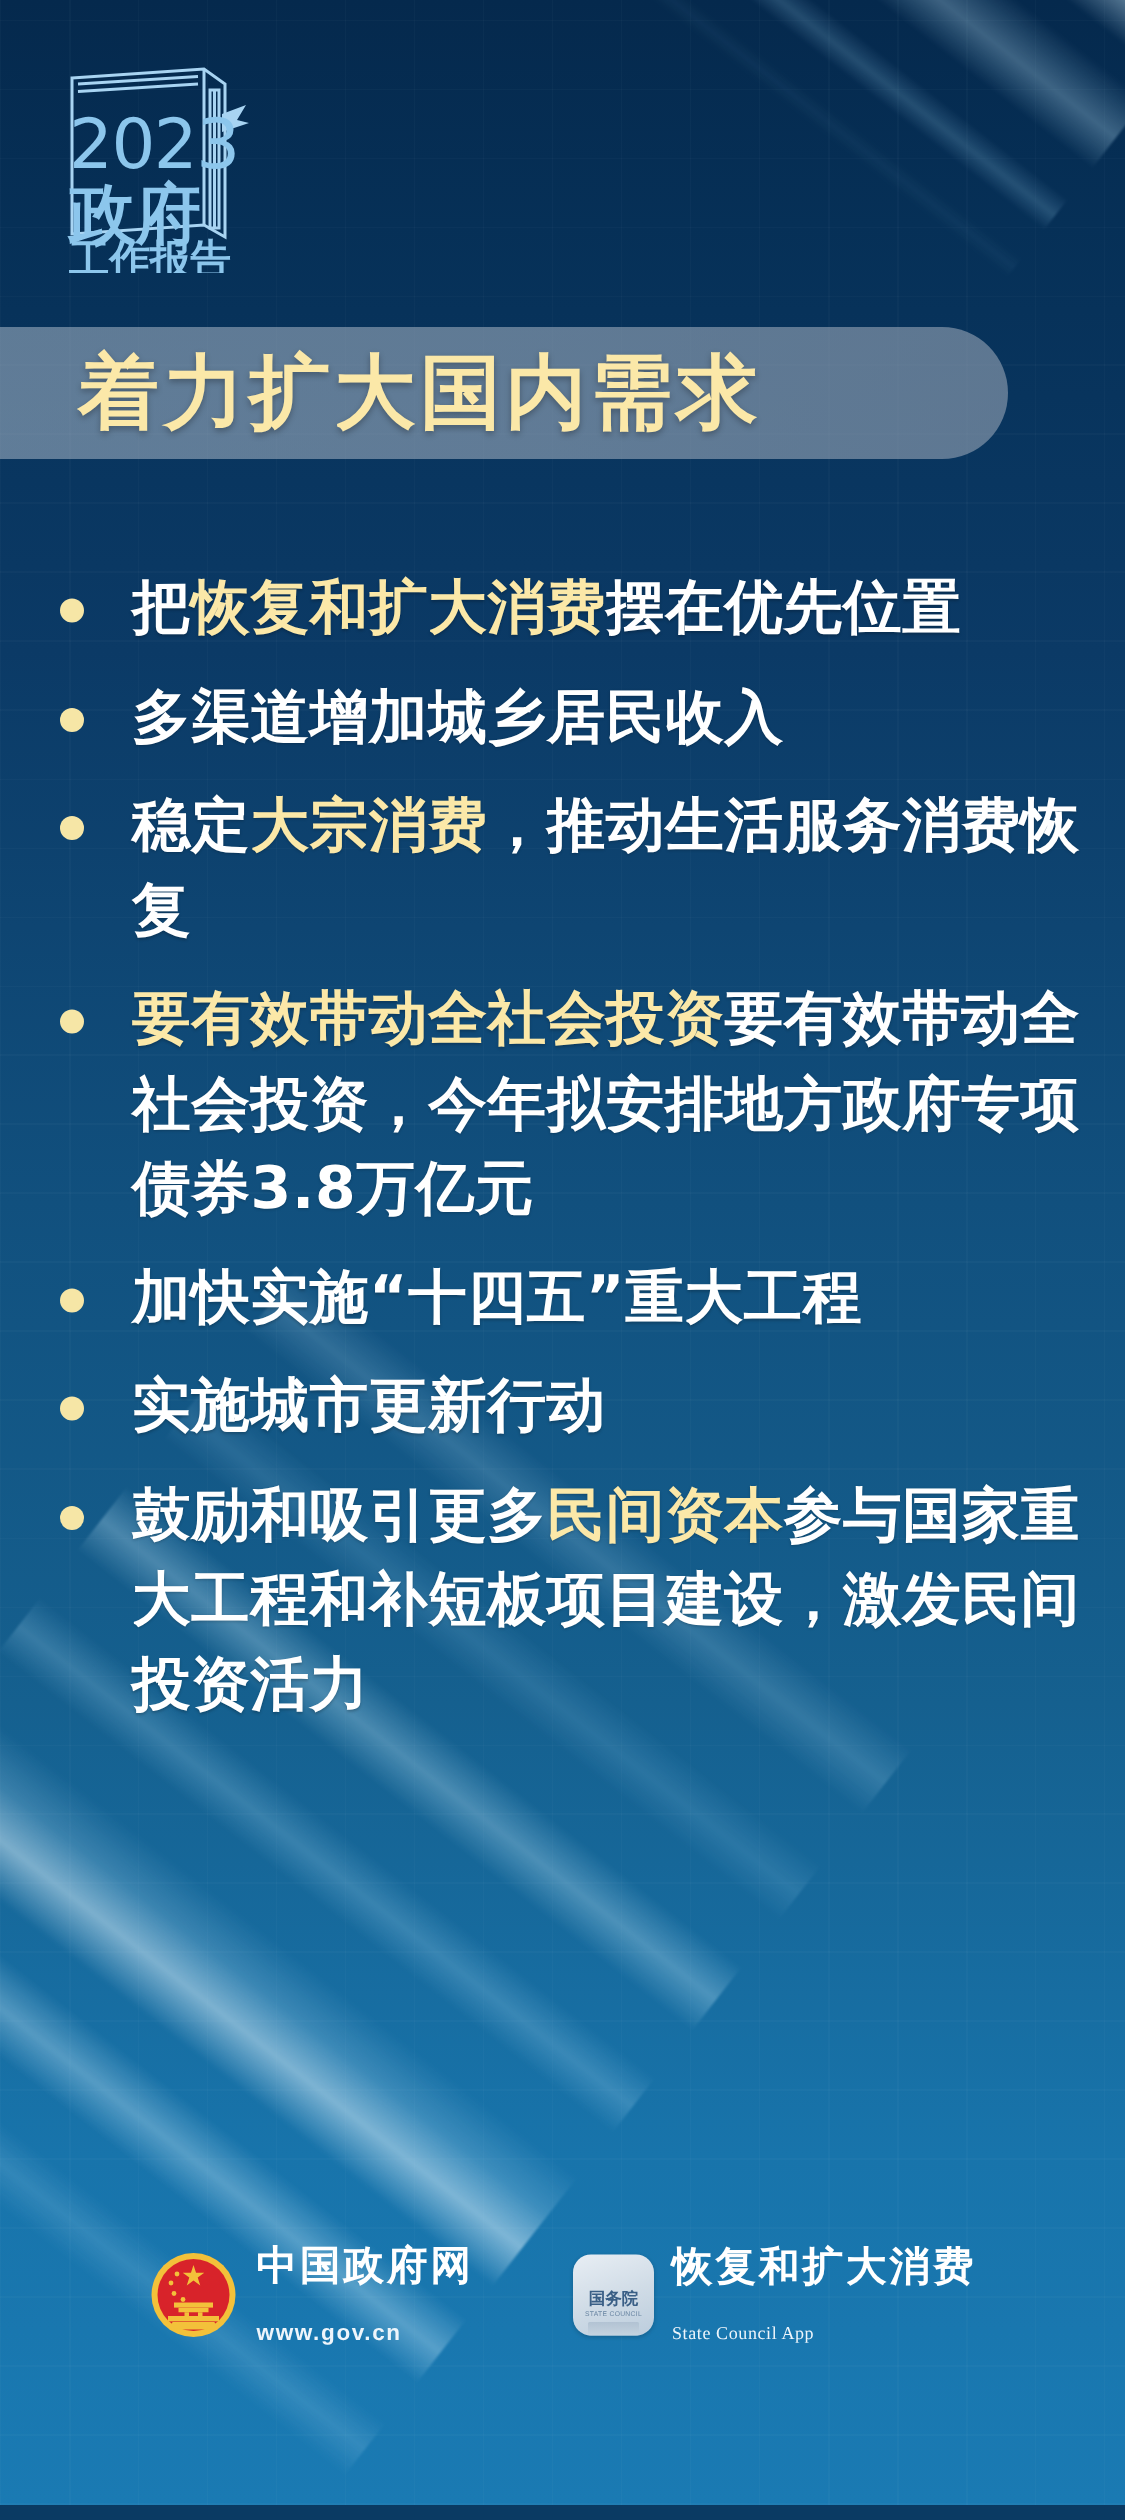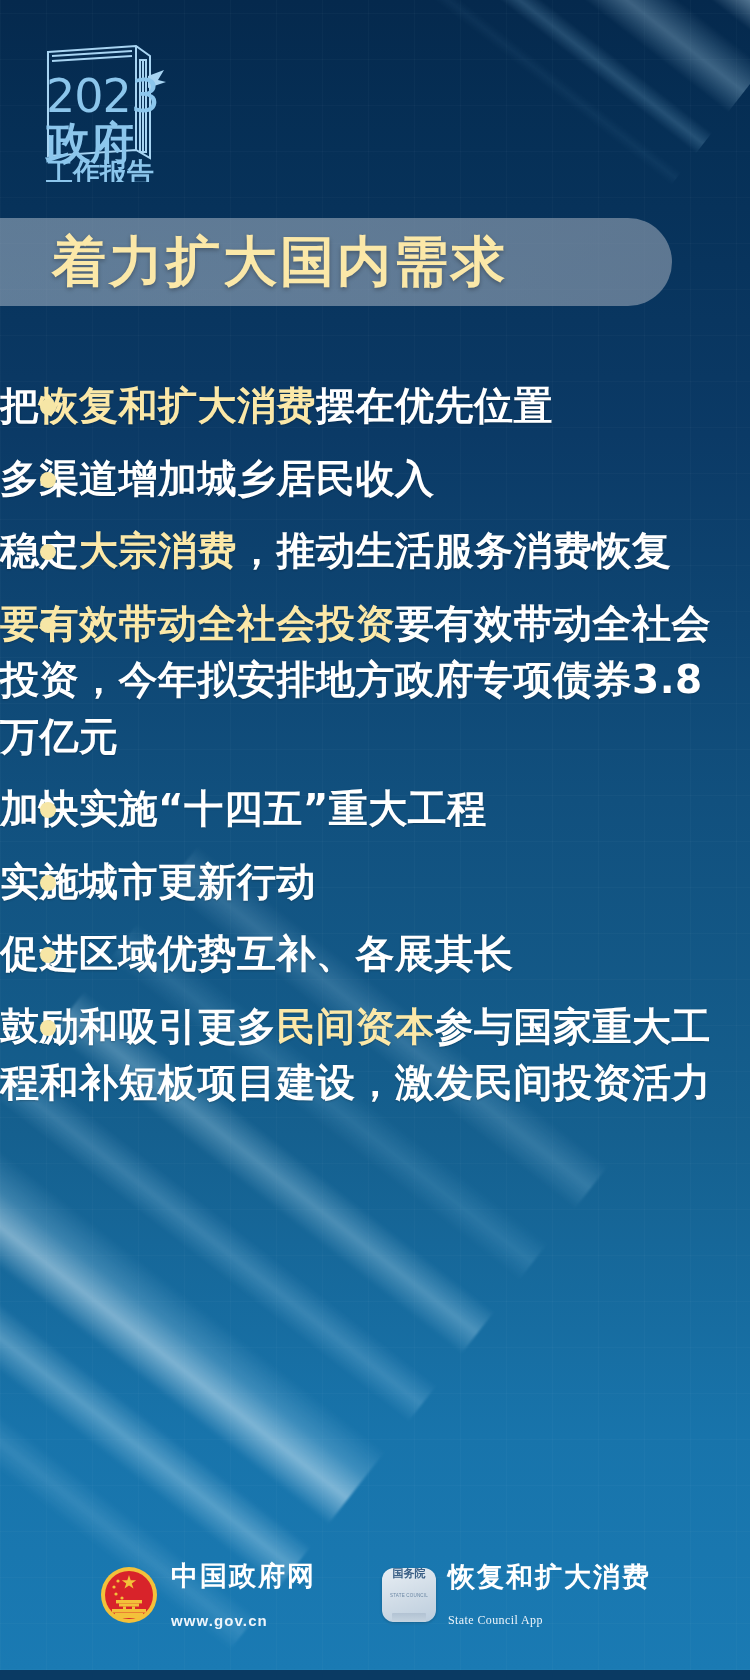--- a/index.html
+++ b/index.html
@@ -84,50 +84,50 @@
     font-family:"DejaVu Sans","Liberation Sans",sans-serif;
     white-space:nowrap;
   }
 
   
   .list{
     position:absolute;left:0;top:378px;width:750px;
   }
   .item{
     position:relative;
-    padding-right:20px;
+    padding-left:88px;padding-right:20px;
     margin-bottom:16px;
   }
   .dot{
     position:absolute;left:40px;top:21px;
     width:16px;height:16px;border-radius:50%;
     background:#f6e6a6;
   }
   .item p{
     margin:0;
     font-size:39px;line-height:1.45;
     font-weight:bold;
     color:#ffffff;
     font-family:"DejaVu Sans","Liberation Sans",sans-serif;
     letter-spacing:.5px;
     text-shadow:0 1px 2px rgba(0,0,0,.22);
   }
   .hl{color:#fbe8a8;}
 
   
   .footer{
-    position:absolute;left:0;top:1549px;width:750px;height:92px;
+    position:absolute;left:0;top:1484px;width:750px;height:92px;
     display:flex;align-items:center;justify-content:center;gap:66px;
   }
   .brand{display:flex;align-items:center;gap:12px;}
   .brand-emblem{width:60px;height:60px;flex:none;}
   .brand-app-icon{
     width:54px;height:54px;flex:none;border-radius:12px;
     background:linear-gradient(160deg,#e8eef4 0%,#cfdbe6 55%,#bccddd 100%);
-    display:flex;flex-direction:column;align-items:center;justify-content:space-between;
+    display:flex;flex-direction:column;align-items:center;justify-content:flex-end;
     box-shadow:0 1px 3px rgba(0,0,0,.2);
   }
   .brand-app-icon .ai-cn{
     font-size:11px;font-weight:bold;color:#3a5f86;letter-spacing:0;
     font-family:"DejaVu Sans","Liberation Sans",sans-serif;line-height:1;
   }
   .brand-app-icon .ai-en{
     font-size:4.5px;color:#6b87a4;letter-spacing:.2px;margin-top:2px;
     font-family:"Liberation Sans",sans-serif;
   }
@@ -198,24 +198,20 @@
         <span class="dot"></span>
         <p><span class="hl">要有效带动全社会投资</span><span>要有效带动全社会投资，今年拟安排地方政府专项债券3.8万亿元</span></p>
       </div>
       <div class="item">
         <span class="dot"></span>
         <p><span>加快实施“十四五”重大工程</span></p>
       </div>
       <div class="item">
         <span class="dot"></span>
         <p><span>实施城市更新行动</span></p>
-      </div>
-      <div class="item">
-        <span class="dot"></span>
-        <p><span>促进区域优势互补、各展其长</span></p>
       </div>
       <div class="item">
         <span class="dot"></span>
         <p><span>鼓励和吸引更多</span><span class="hl">民间资本</span><span>参与国家重大工程和补短板项目建设，激发民间投资活力</span></p>
       </div>
     </div>
 
   <div class="footer">
 
     <div class="brand">

